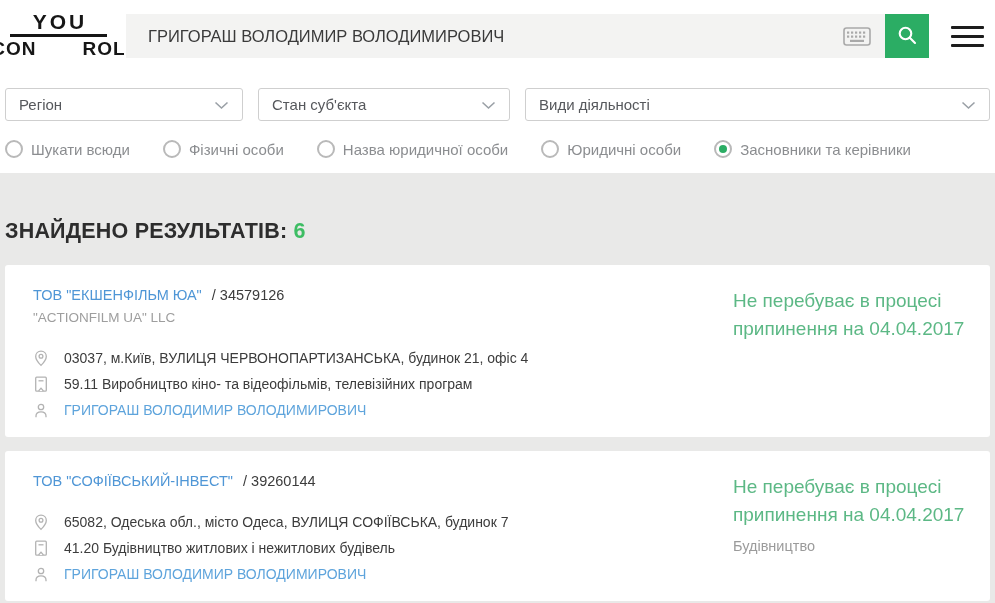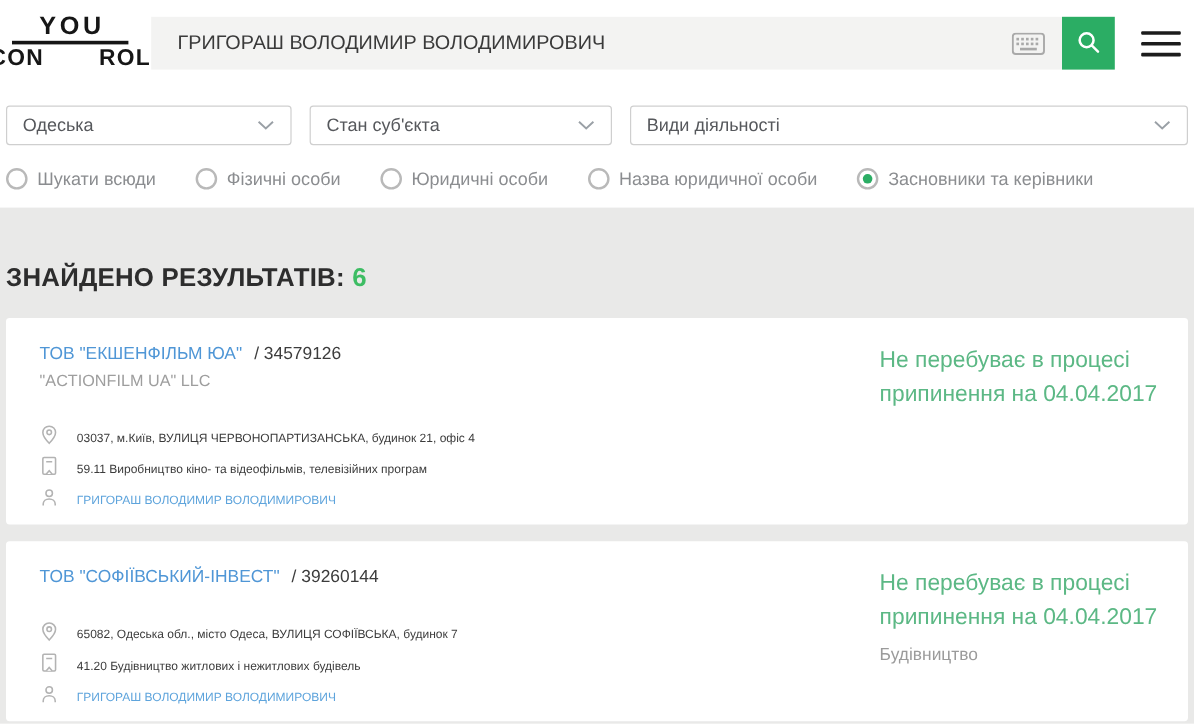--- a/index.html
+++ b/index.html
@@ -57,21 +57,21 @@
   .results-heading{padding-top:46px;font-size:21.5px;font-weight:700;color:#2d2d2d;letter-spacing:.2px;}
   .results-count{color:#3dbd63;}
 
   .card{background:#fff;border-radius:3px;margin-top:21px;position:relative;padding:22px 28px 14px 28px;box-sizing:border-box;}
   .card + .card{margin-top:14px;}
   .card-title-row{font-size:14.5px;}
   .card-title{color:#4f96d6;cursor:pointer;text-decoration:none;}
   .card-code{color:#3c3c3c;margin-left:6px;}
   .card-subtitle{font-size:13.5px;color:#9e9e9e;margin-top:7px;}
   .card-details{margin-top:20px;}
-  .detail-row{display:flex;align-items:flex-end;gap:15px;height:26px;font-size:10px;color:#3c3c3c;}
+  .detail-row{display:flex;align-items:center;gap:15px;height:26px;font-size:14px;color:#3c3c3c;}
   .detail-row .dicon{flex:0 0 auto;display:flex;align-items:center;}
   .person-link{color:#5ea4dc;cursor:pointer;}
   .card-right{position:absolute;left:728px;top:22px;width:248px;}
   .card-status{font-size:19px;color:#5cb885;line-height:1.45;}
   .card-industry{font-size:14.5px;color:#9b9b9b;margin-top:10px;}
 </style>
 </head>
 <body>
 
 <div class="page">
@@ -120,21 +120,21 @@
 
     <div class="menu-btn">
       <div class="bar"></div>
       <div class="bar"></div>
       <div class="bar"></div>
     </div>
   </div>
 
   <div class="filters">
     <div class="dropdown dd-region">
-      <span class="dd-label">Одеська</span>
+      <span class="dd-label">Регіон</span>
       <span>
         <svg width="15" height="9" viewBox="0 0 15 9">
             <polyline points="1.5,1.5 7.5,7 13.5,1.5" fill="none" stroke="#9aa0a6" stroke-width="1.6"></polyline>
           </svg>
       </span>
     </div>
     <div class="dropdown dd-state">
       <span class="dd-label">Стан суб'єкта</span>
       <span>
         <svg width="15" height="9" viewBox="0 0 15 9">
@@ -156,25 +156,25 @@
     <label class="radio">
       <span class="rb"></span>
       <span class="rlabel">Шукати всюди</span>
     </label>
     <label class="radio">
       <span class="rb"></span>
       <span class="rlabel">Фізичні особи</span>
     </label>
     <label class="radio">
       <span class="rb"></span>
+      <span class="rlabel">Назва юридичної особи</span>
+    </label>
+    <label class="radio">
+      <span class="rb"></span>
       <span class="rlabel">Юридичні особи</span>
-    </label>
-    <label class="radio">
-      <span class="rb"></span>
-      <span class="rlabel">Назва юридичної особи</span>
     </label>
     <label class="radio selected">
       <span class="rb"></span>
       <span class="rlabel">Засновники та керівники</span>
     </label>
   </div>
 
   <div class="results">
     <div class="results-heading">
       <span>ЗНАЙДЕНО РЕЗУЛЬТАТІВ:</span>

